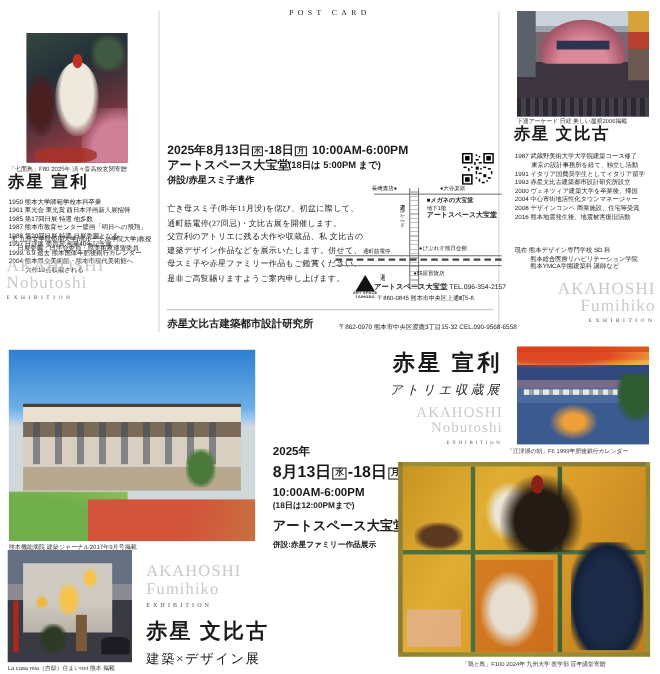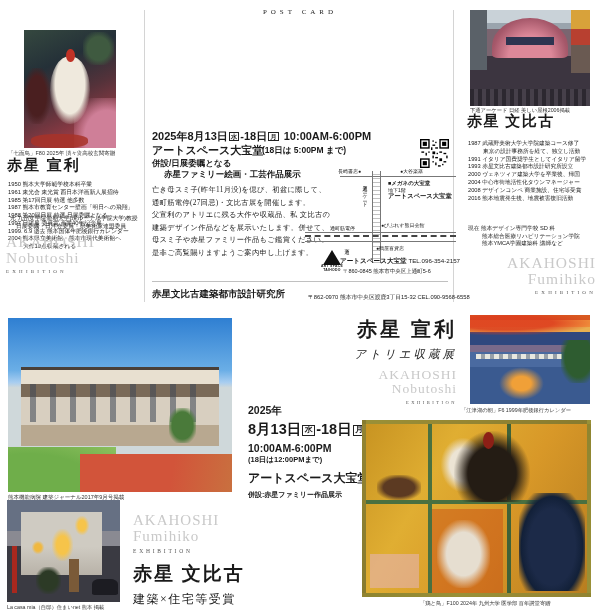--- a/index.html
+++ b/index.html
@@ -213,22 +213,21 @@
     <div class="wm-big">AKAHOSHI</div>
     <div class="wm-big">Nobutoshi</div>
     <div class="wm-exh">EXHIBITION</div>
   </div>
 
   <div class="abs sched1">
     <span>2025年8月13日</span><span class="daybox">水</span><span>-18日</span><span class="daybox">月</span><span class="time">10:00AM-6:00PM</span>
   </div>
   <div class="abs sched2">アートスペース大宝堂</div>
   <div class="abs sched2-note">(18日は 5:00PM まで)</div>
-  <div class="abs annex1">併設/日展委嘱となる</div>
-  <div class="abs annex2">赤星ファミリー絵画・工芸作品展示</div>
+  <div class="abs annex1">併設/赤星スミ子遺作</div>
   <div class="abs serif message">
     <div>亡き母スミ子(昨年11月没)を偲び、初盆に際して、</div>
     <div>通町筋電停(27回忌)・文比古展を開催します。</div>
     <div>父宣利のアトリエに残る大作や収蔵品、私 文比古の</div>
     <div>建築デザイン作品などを展示いたします。併せて、</div>
     <div>母スミ子や赤星ファミリー作品もご鑑賞ください。</div>
     <div>是非ご高覧賜りますようご案内申し上げます。</div>
   </div>
 
   <div class="abs map">
@@ -403,16 +402,16 @@
   </div>
   <div class="abs cap cap-p6">La casa mia（自邸）住まいnet 熊本 掲載</div>
 
   <div class="abs fhh">
     <div class="wm">
       <div class="wm-big">AKAHOSHI</div>
       <div class="wm-big">Fumihiko</div>
       <div class="wm-exh">EXHIBITION</div>
     </div>
     <div class="serif fhh-name">赤星 文比古</div>
-    <div class="serif fhh-sub">建築×住宅等受賞</div>
+    <div class="serif fhh-sub">建築×デザイン展</div>
   </div>
 
 </div>
 
 </body></html>

